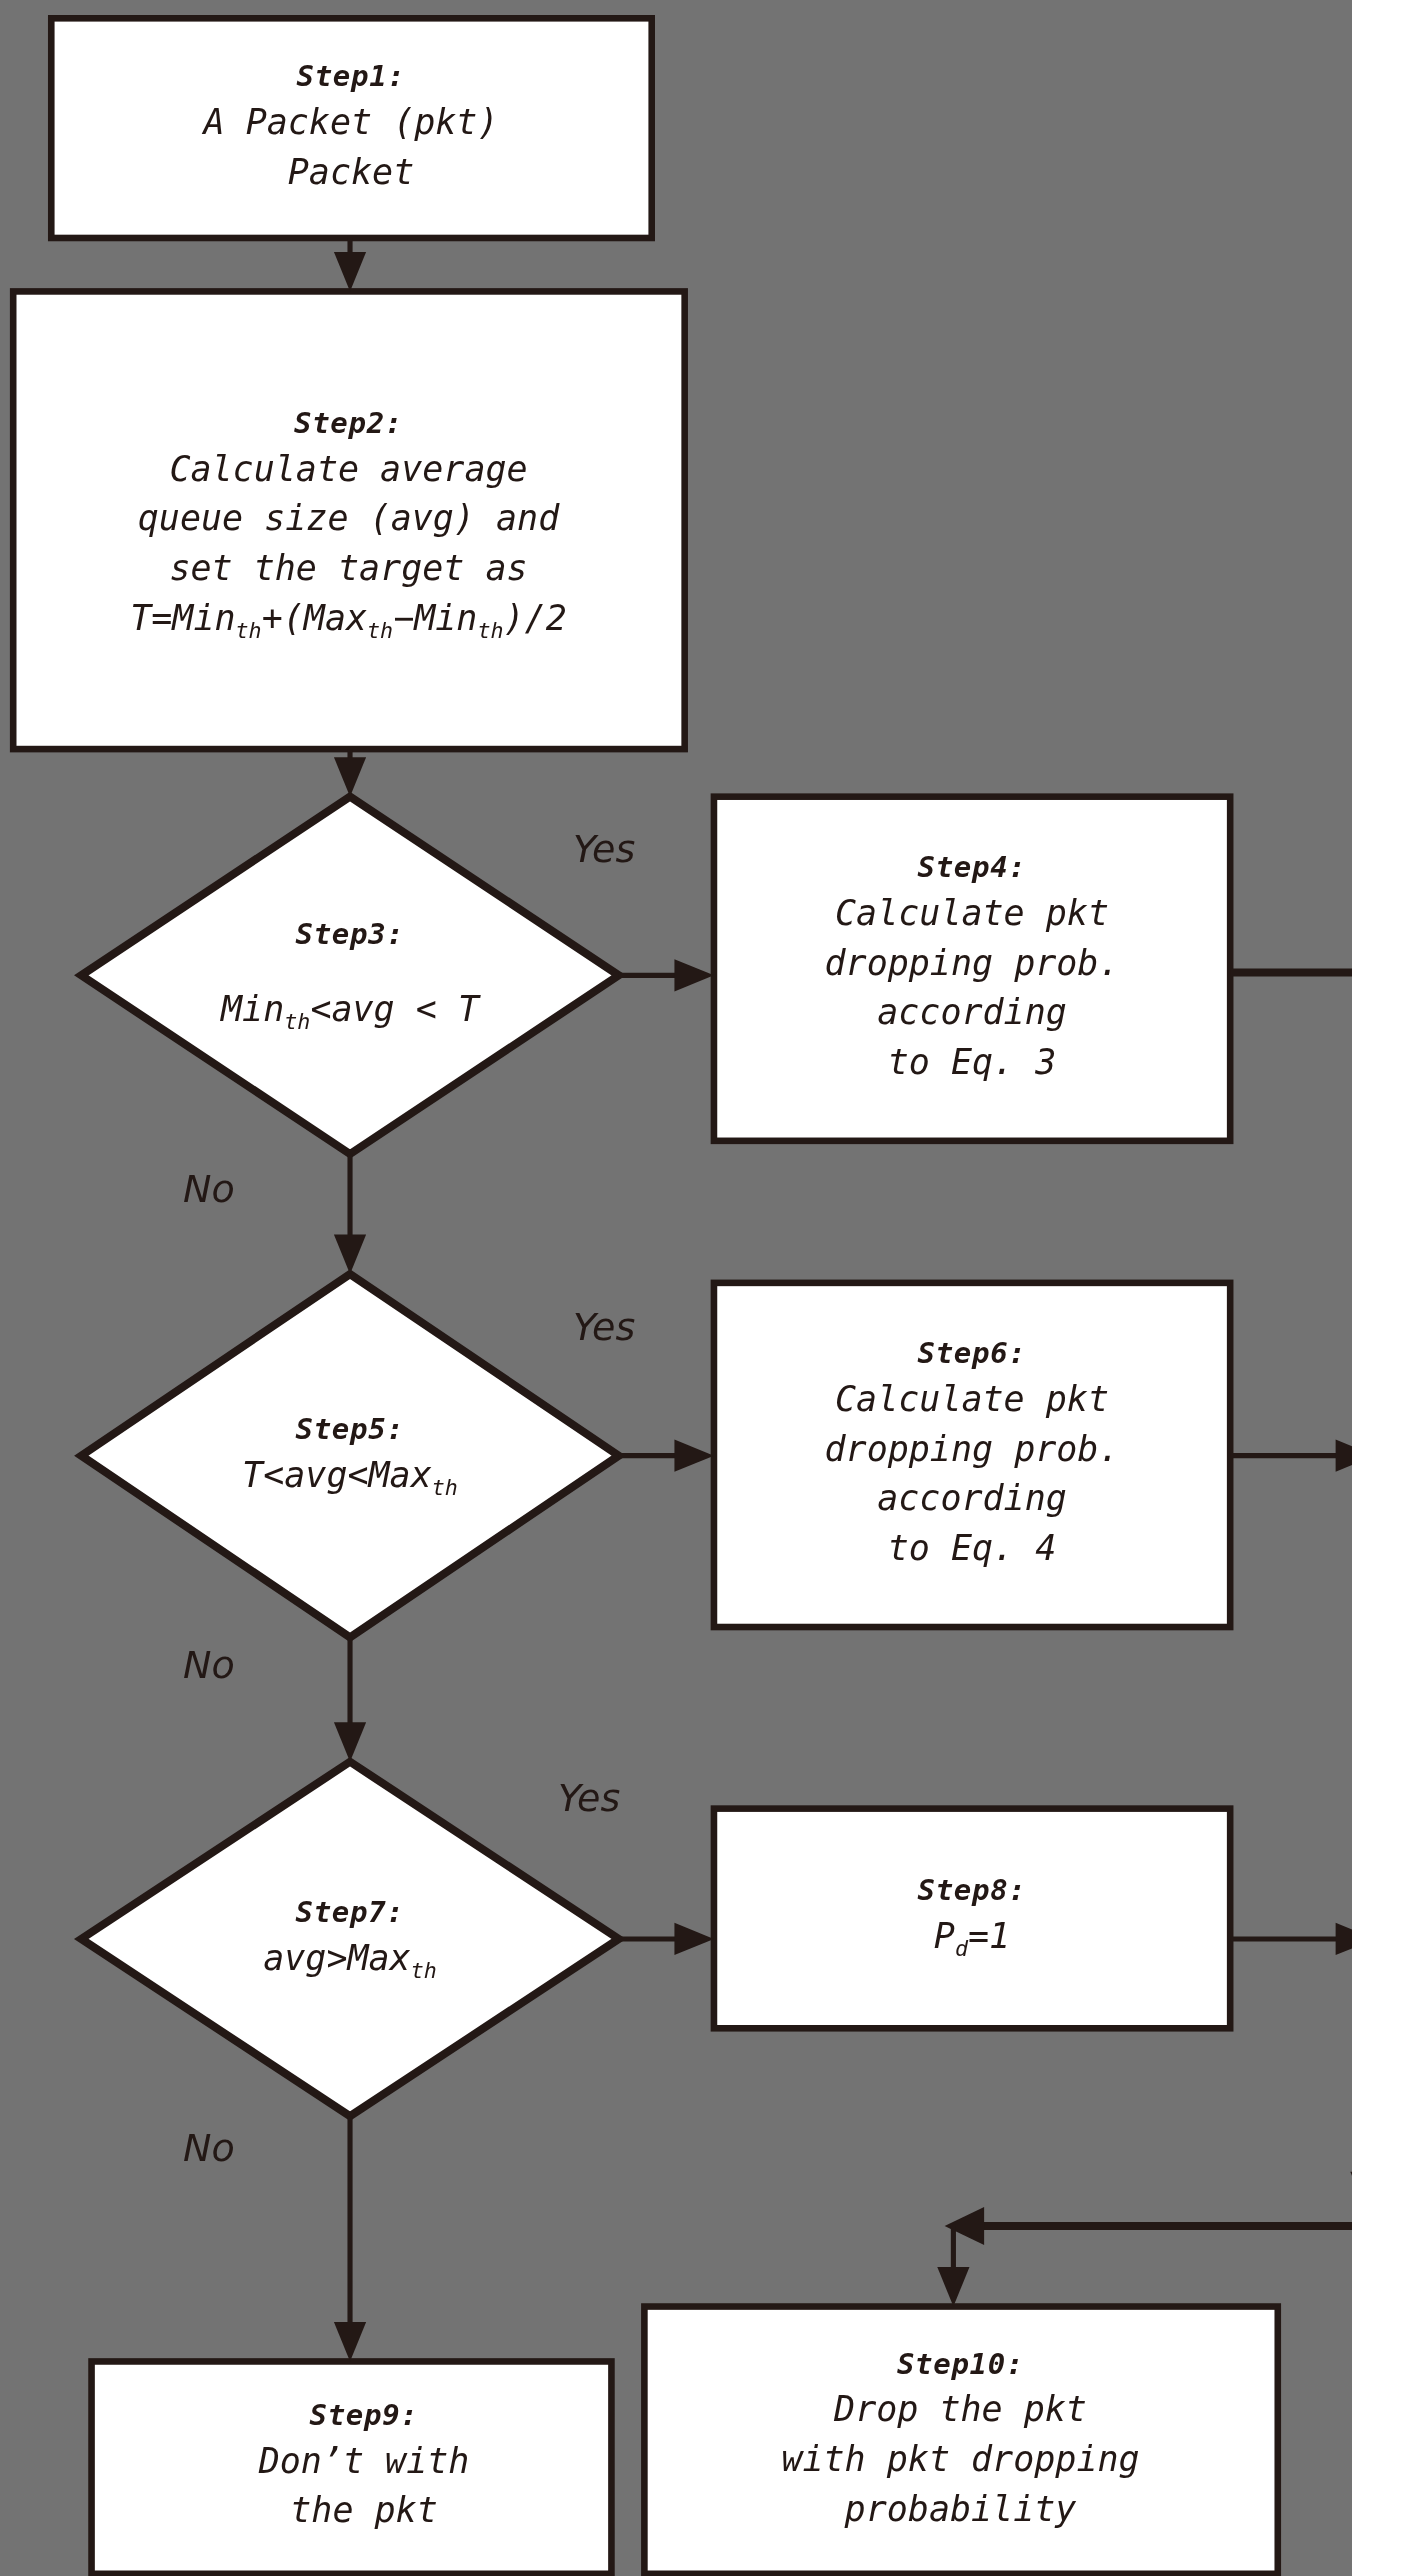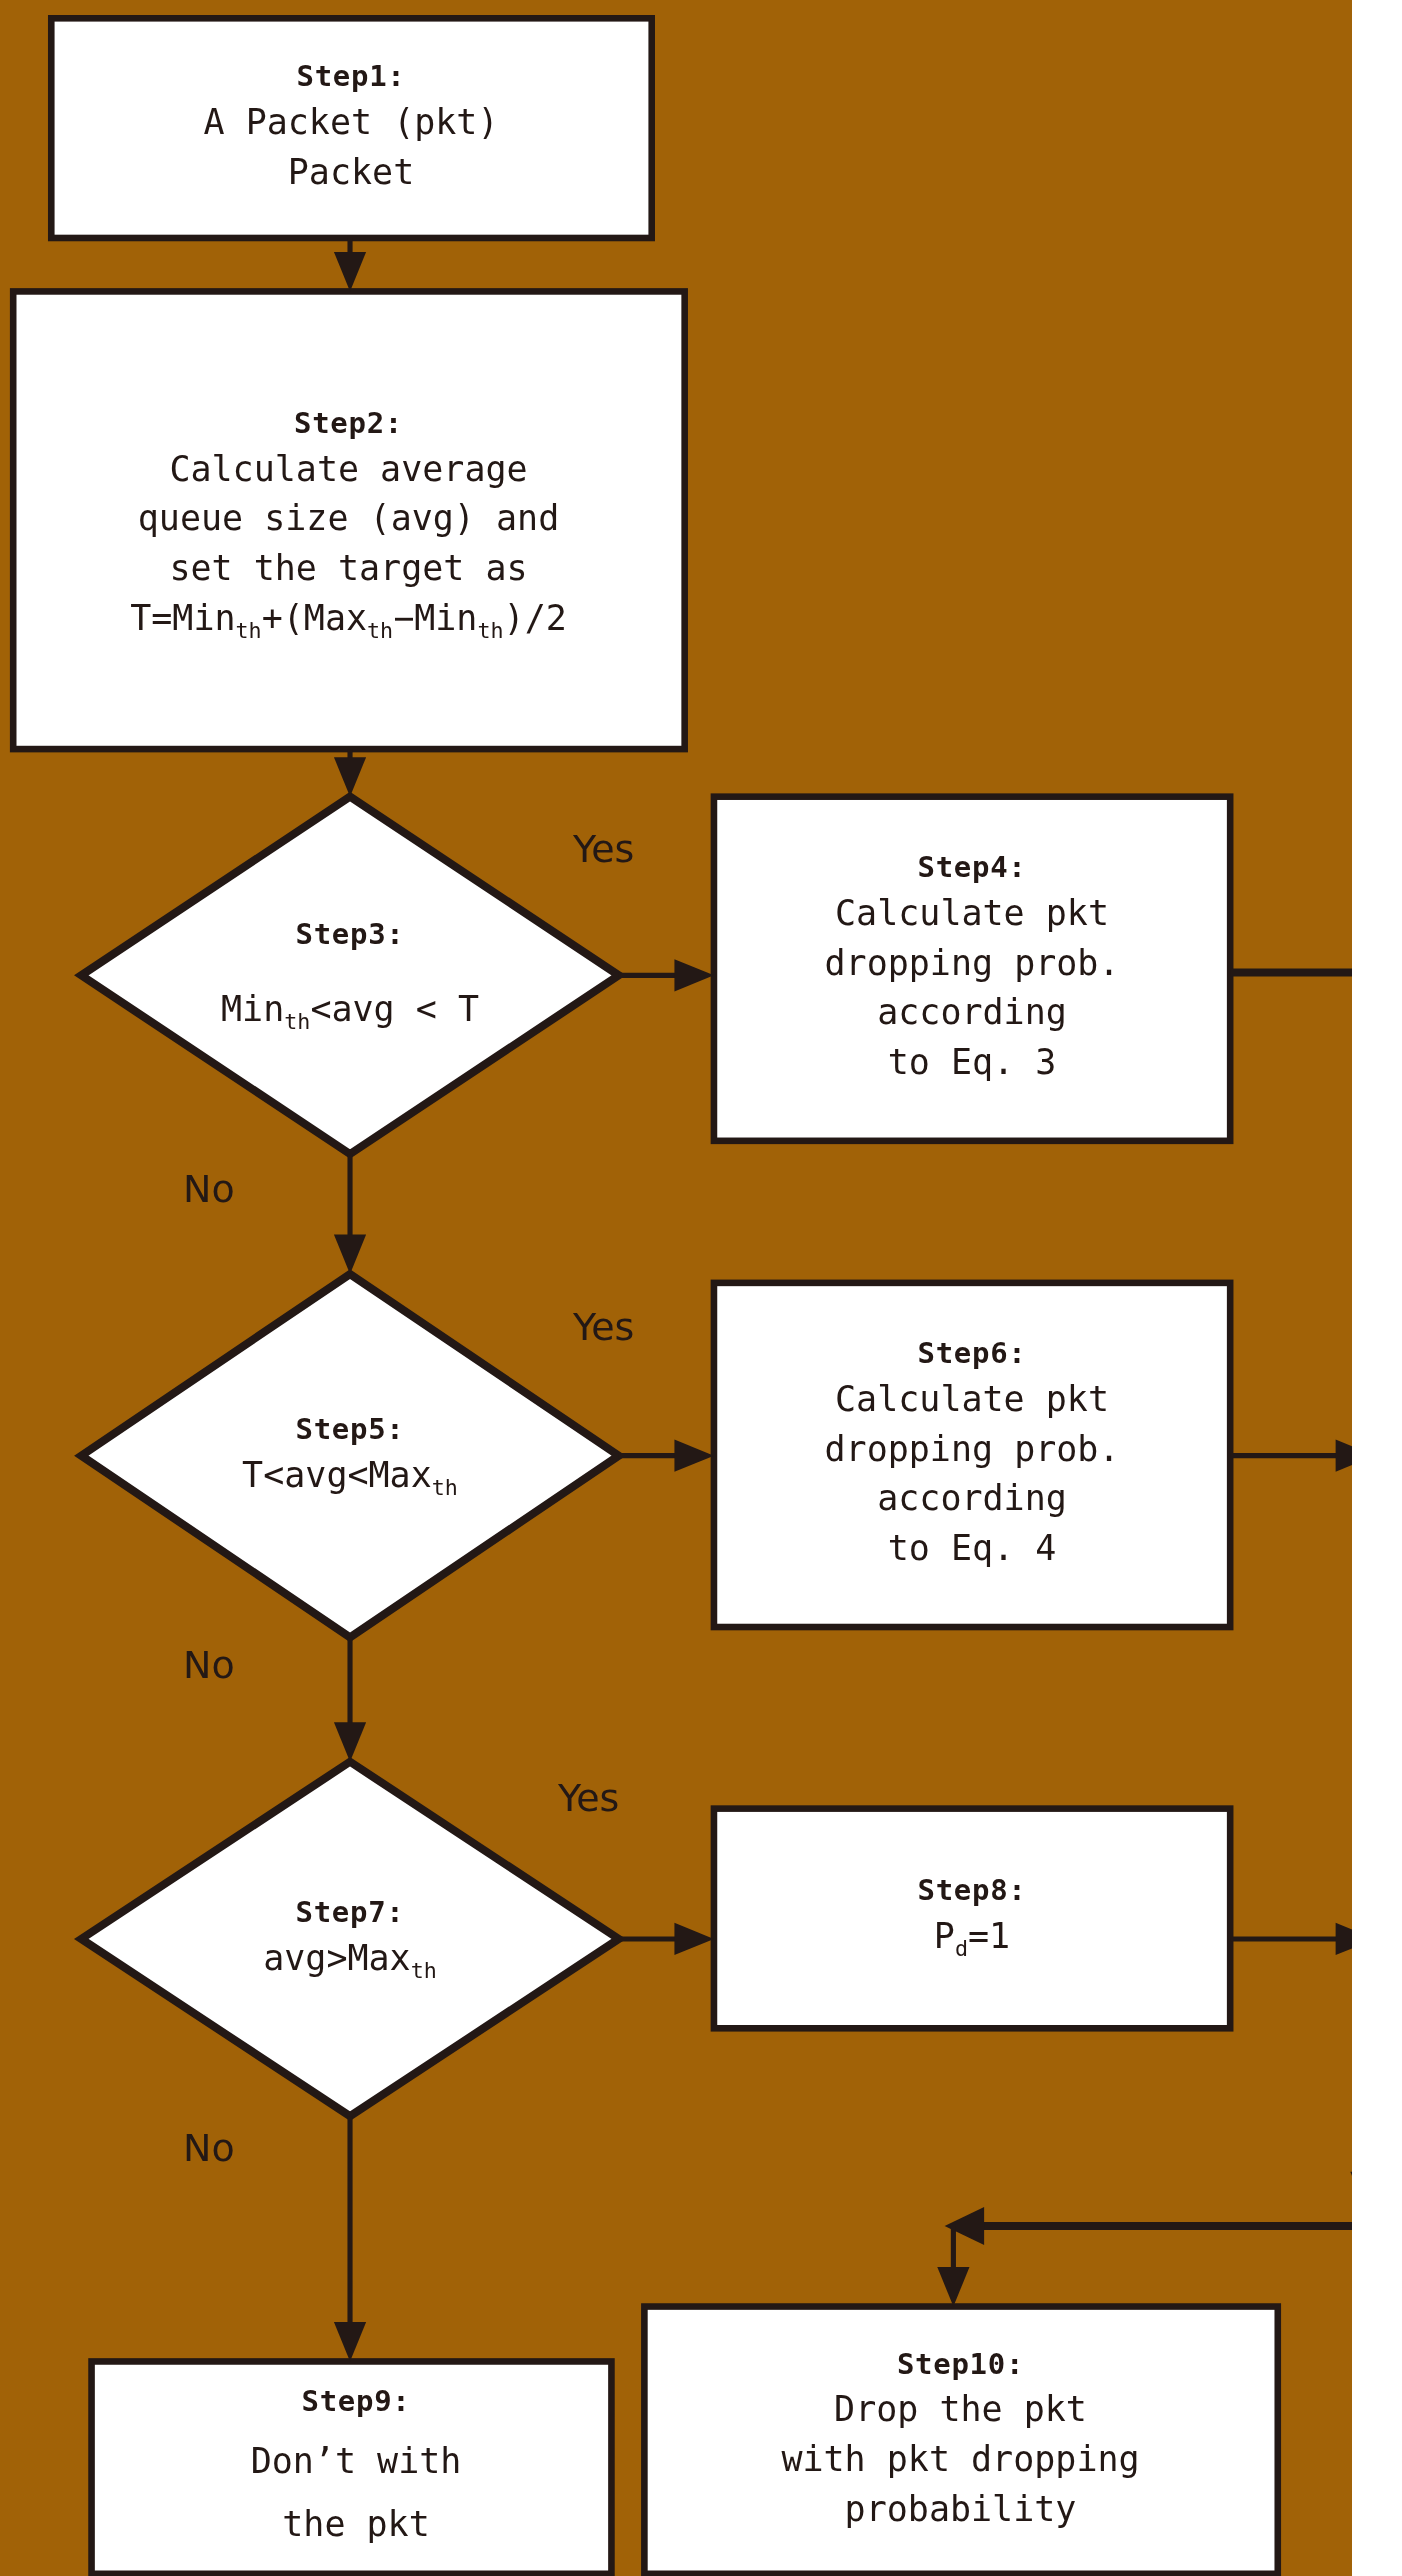--- a/index.html
+++ b/index.html
@@ -7,22 +7,23 @@
     padding: 0;
     background: #ffffff;
   }
   body {
     font-family: "DejaVu Sans Mono", "Liberation Mono", monospace;
   }
   #flowchart-root {
     position: relative;
     width: 1352px;
     height: 2576px;
-    background: #a16207;
+    background: #737373;
     overflow: hidden;
+    font-style: italic;
   }
   svg.chart-svg {
     position: absolute;
     top: 0;
     left: 0;
     width: 1403px;
     height: 2576px;
   }
   .node-shape {
     fill: #ffffff;
@@ -196,21 +197,21 @@
   <div class="node-text" style="left:132px; top:1879px; width:436px; height:124px;">
     <div class="step-title">Step7:</div>
     <div class="step-line"><span>avg&gt;Max</span><sub>th</sub><span></span></div>
   </div>
 
   <div class="node-text" style="left:714px; top:1809px; width:516px; height:220px;">
     <div class="step-title">Step8:</div>
     <div class="step-line"><span>P</span><sub>d</sub><span>=1</span></div>
   </div>
 
-  <div class="node-text" style="left:96px; top:2361px; width:520px; height:212px;gap:14px;">
+  <div class="node-text" style="left:104px; top:2361px; width:520px; height:212px;">
     <div class="step-title">Step9:</div>
     <div class="step-line">Don’t with</div>
     <div class="step-line">the pkt</div>
   </div>
 
   <div class="node-text" style="left:644px; top:2307px; width:633px; height:267px;">
     <div class="step-title">Step10:</div>
     <div class="step-line">Drop the pkt</div>
     <div class="step-line">with pkt dropping</div>
     <div class="step-line">probability</div>

